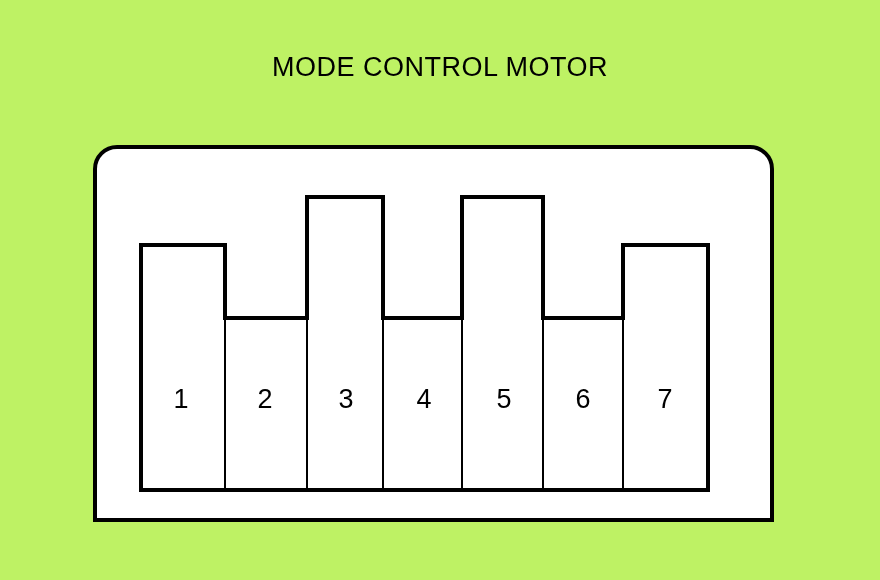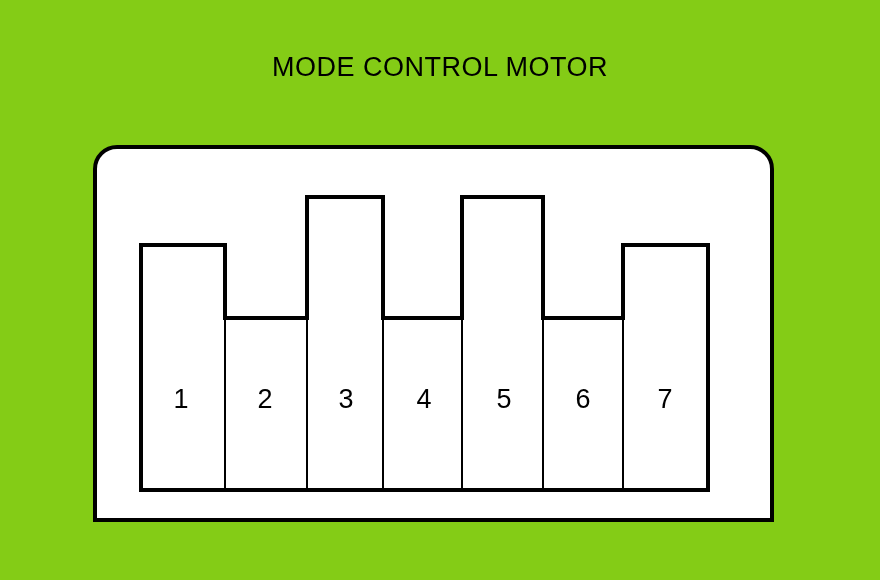--- a/index.html
+++ b/index.html
@@ -10,21 +10,21 @@
   body {
     width: 880px;
     height: 580px;
     overflow: hidden;
     font-family: "Liberation Sans", sans-serif;
   }
   #page {
     position: relative;
     width: 880px;
     height: 580px;
-    background: #84cc16;
+    background: #bef264;
   }
   #title {
     position: absolute;
     left: 0;
     top: 52px;
     width: 880px;
     text-align: center;
     font-family: "Liberation Sans", sans-serif;
     font-size: 27px;
     font-weight: 400;

